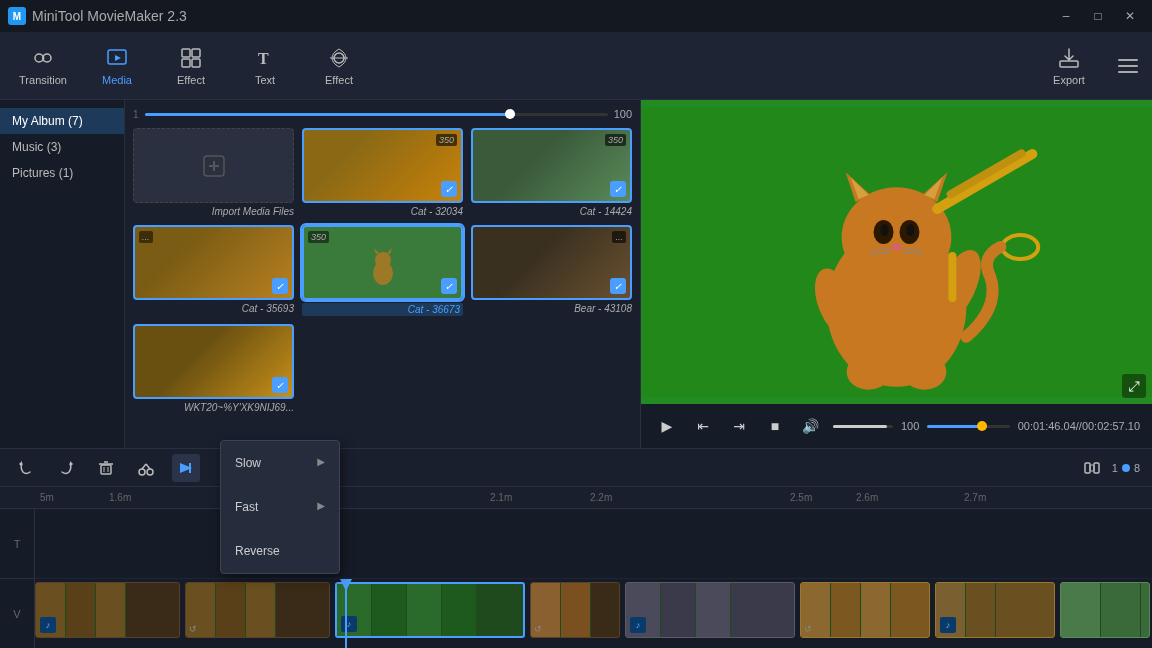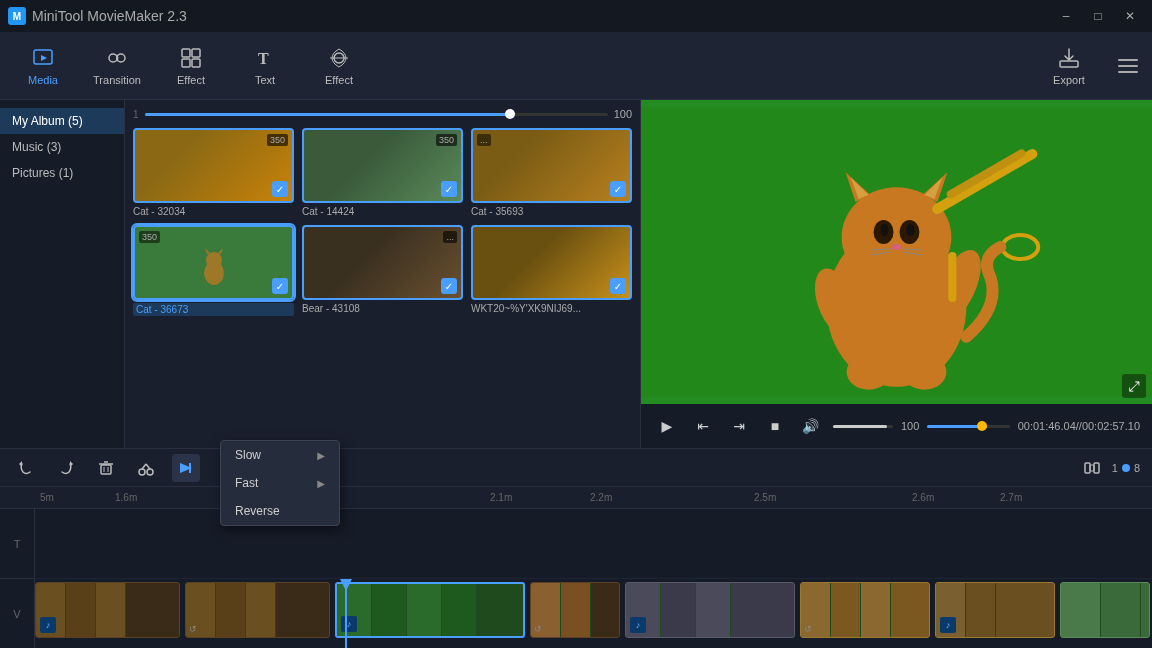--- a/index.html
+++ b/index.html
@@ -176,21 +176,22 @@
     .slider-value { color: #aaa; font-size: 11px; }
 
     .media-grid {
       display: grid;
       grid-template-columns: repeat(3, 1fr);
       gap: 8px;
     }
     .media-item {
       position: relative;
       cursor: pointer;
-      text-align: left;
+      text-align: right;
+      font-style: italic;
     }
     .media-thumb {
       width: 100%;
       height: 75px;
       background: #2a3040;
       border-radius: 4px;
       overflow: hidden;
       position: relative;
       display: flex; align-items: center; justify-content: center;
     }
@@ -363,26 +364,26 @@
       left: 220px;
       top: 440px;
       background: #252d3d;
       border: 1px solid #3a4455;
       border-radius: 4px;
       z-index: 100;
       min-width: 120px;
       box-shadow: 2px 4px 12px rgba(0,0,0,0.5);
     }
     .ctx-item {
-      padding: 7px 14px;
+      padding: 15px 14px;
       cursor: pointer;
       font-size: 12px;
       color: #ccc;
       display: flex;
-      align-items: center;
+      align-items: flex-start;
       justify-content: space-between;
     }
     .ctx-arrow { font-size: 10px; color: #888; }
 
     #timeline-ruler {
       height: 22px;
       background: #1a1f2e;
       display: flex;
       align-items: center;
       padding: 0 0 0 35px;
@@ -511,38 +512,38 @@
   </div>
   <div id="title-controls">
     <button class="win-btn">–</button>
     <button class="win-btn">□</button>
     <button class="win-btn" id="close-btn">✕</button>
   </div>
 </div>
 
 <div id="toolbar">
   <div id="toolbar-left">
-    <button class="tool-btn active">
-      <div class="tool-icon">
-        <svg width="22" height="22" viewBox="0 0 22 22">
-            <rect x="2" y="3" width="18" height="14" rx="2" fill="none" stroke="#4a9eff" stroke-width="1.5"></rect>
-            <polygon points="9,8 15,11 9,14" fill="#4a9eff"></polygon>
-          </svg>
-      </div>
-      <span>Media</span>
-    </button>
     <button class="tool-btn">
       <div class="tool-icon">
         <svg width="22" height="22" viewBox="0 0 22 22">
             <circle cx="7" cy="11" r="4" fill="none" stroke="#bbb" stroke-width="1.5"></circle>
             <circle cx="15" cy="11" r="4" fill="none" stroke="#bbb" stroke-width="1.5"></circle>
             <path d="M11 7.5 Q13 11 11 14.5" stroke="#bbb" stroke-width="1" fill="none"></path>
           </svg>
       </div>
       <span>Transition</span>
+    </button>
+    <button class="tool-btn active">
+      <div class="tool-icon">
+        <svg width="22" height="22" viewBox="0 0 22 22">
+            <rect x="2" y="3" width="18" height="14" rx="2" fill="none" stroke="#4a9eff" stroke-width="1.5"></rect>
+            <polygon points="9,8 15,11 9,14" fill="#4a9eff"></polygon>
+          </svg>
+      </div>
+      <span>Media</span>
     </button>
     <button class="tool-btn">
       <div class="tool-icon">
         <svg width="22" height="22" viewBox="0 0 22 22">
             <rect x="2" y="2" width="8" height="8" rx="1" fill="none" stroke="#bbb" stroke-width="1.5"></rect>
             <rect x="12" y="2" width="8" height="8" rx="1" fill="none" stroke="#bbb" stroke-width="1.5"></rect>
             <rect x="2" y="12" width="8" height="8" rx="1" fill="none" stroke="#bbb" stroke-width="1.5"></rect>
             <rect x="12" y="12" width="8" height="8" rx="1" fill="none" stroke="#bbb" stroke-width="1.5"></rect>
           </svg>
       </div>
@@ -583,21 +584,21 @@
       <div class="menu-line"></div>
       <div class="menu-line"></div>
     </div>
   </div>
 </div>
 
 <div id="main-layout">
 
   <div id="sidebar">
     <div class="sidebar-item active">
-      <span>My Album (5)</span>
+      <span>My Album (7)</span>
     </div>
     <div class="sidebar-item">
       <span>Music (3)</span>
     </div>
     <div class="sidebar-item">
       <span>Pictures (1)</span>
     </div>
   </div>
 
   <div id="media-panel">
@@ -606,20 +607,30 @@
         <span style="font-size:10px;color:#666;">1</span>
         <div class="slider-track">
           <div class="slider-fill"></div>
           <div class="slider-thumb"></div>
         </div>
         <span class="slider-value">100</span>
       </div>
     </div>
     <div class="media-grid">
 
+      <div class="media-item">
+        <div class="media-thumb import-thumb">
+          <svg width="28" height="28" viewBox="0 0 28 28">
+              <rect x="4" y="4" width="20" height="20" rx="3" fill="none" stroke="#555" stroke-width="1.5"></rect>
+              <line x1="14" y1="9" x2="14" y2="19" stroke="#555" stroke-width="2"></line>
+              <line x1="9" y1="14" x2="19" y2="14" stroke="#555" stroke-width="2"></line>
+            </svg>
+        </div>
+        <div class="media-label">Import Media Files</div>
+      </div>
 
       <div class="media-item">
         <div class="media-thumb selected" style="background: linear-gradient(135deg, #8B6914 30%, #c8820a 100%);">
           <div class="res-badge">350</div>
           <div class="check-badge">✓</div>
         </div>
         <div class="media-label">Cat - 32034</div>
       </div>
 
       <div class="media-item">
@@ -783,27 +794,27 @@
       <div class="tl-scale">
         <span class="tl-scale-val">1</span>
         <div class="tl-dot"></div>
         <span class="tl-scale-val">8</span>
       </div>
     </div>
   </div>
 
   <div id="timeline-ruler">
     <span class="ruler-mark" style="left: 40px">5m</span>
-    <span class="ruler-mark" style="left: 115px">1.6m</span>
+    <span class="ruler-mark" style="left: 109px">1.6m</span>
     <span class="ruler-mark" style="left: 310px">1.8m</span>
     <span class="ruler-mark" style="left: 490px">2.1m</span>
     <span class="ruler-mark" style="left: 590px">2.2m</span>
-    <span class="ruler-mark" style="left: 754px">2.5m</span>
-    <span class="ruler-mark" style="left: 912px">2.6m</span>
-    <span class="ruler-mark" style="left: 1000px">2.7m</span>
+    <span class="ruler-mark" style="left: 790px">2.5m</span>
+    <span class="ruler-mark" style="left: 856px">2.6m</span>
+    <span class="ruler-mark" style="left: 964px">2.7m</span>
   </div>
 
   <div id="timeline-tracks">
     <div id="track-labels">
       <div class="track-label">
         <span>T</span>
       </div>
       <div class="track-label">
         <span>V</span>
       </div>

